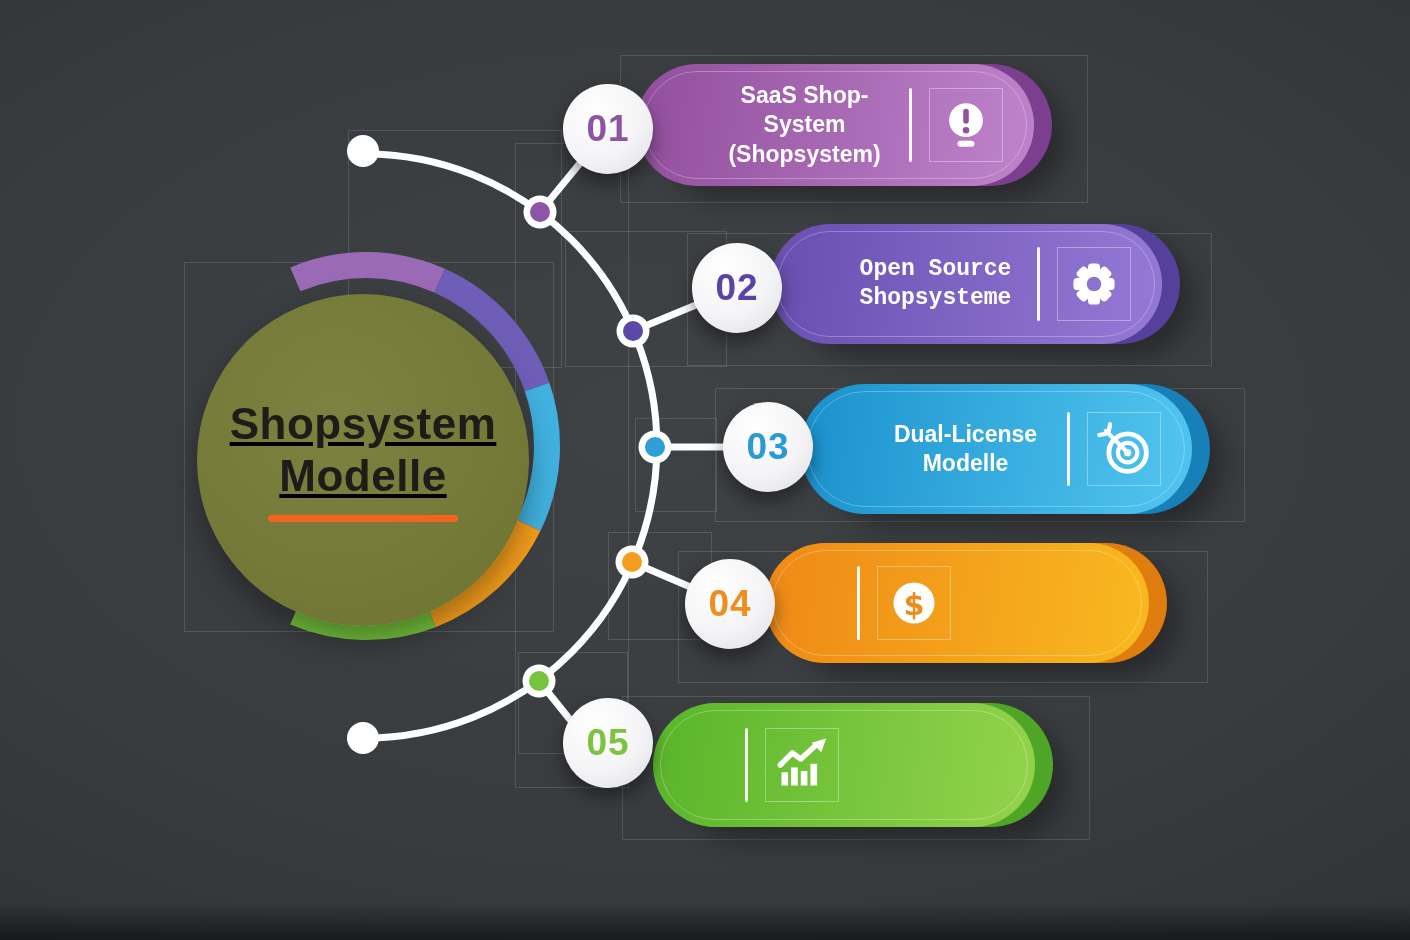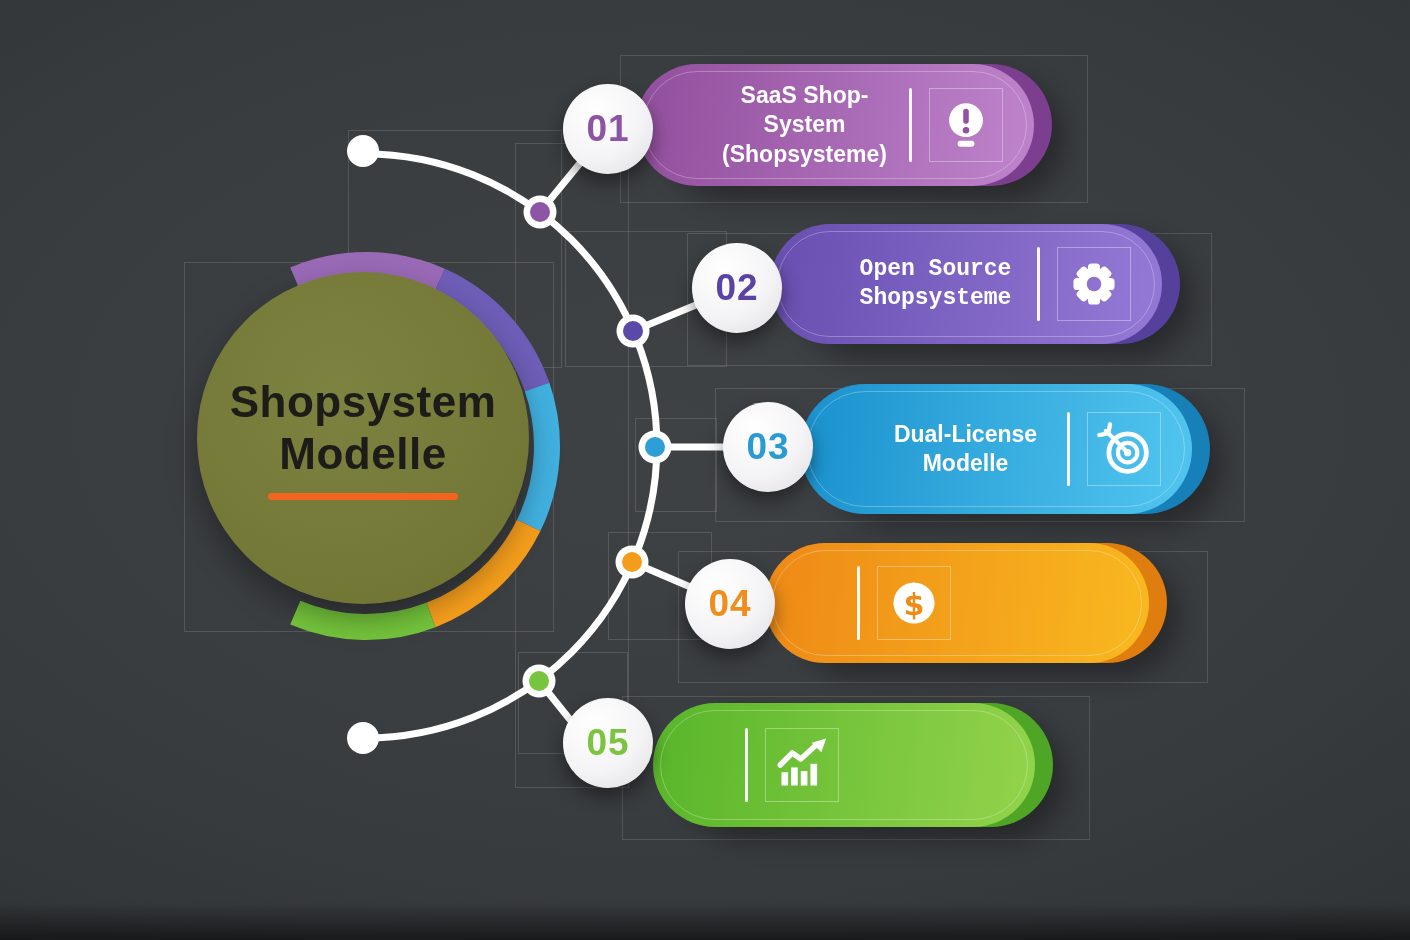--- a/index.html
+++ b/index.html
@@ -9,24 +9,25 @@
     background:
       linear-gradient(to bottom, rgba(0,0,0,0) 96%, rgba(0,0,0,.55) 100%),
       radial-gradient(ellipse 115% 100% at 47% 45%, #3f4245 0%, #393c3f 45%, #303335 75%, #232527 100%);
   }
   
   .frect{position:absolute;border:1px solid rgba(255,255,255,0.13);}
   
   .layer{position:absolute;left:0;top:0;width:1410px;height:940px;pointer-events:none;}
   
   #center-circle{
-    position:absolute;left:197px;top:272px;width:332px;height:332px;border-radius:50%;
+    position:absolute;left:197px;top:294px;width:332px;height:332px;border-radius:50%;
     display:flex;flex-direction:column;align-items:center;justify-content:center;
     box-shadow:0 14px 30px rgba(0,0,0,.35);
     background:radial-gradient(circle at 42% 36%, #7d8240 0%, #757a38 55%, #6d7230 100%);
+    text-decoration:underline;
   }
   .center-title{font-size:44px;font-weight:bold;line-height:1.18;letter-spacing:.5px;text-align:center;}
   #center-underline{width:190px;height:7px;border-radius:4px;margin-top:14px;}
   
   .pill{position:absolute;}
   .pill .back{position:absolute;inset:0;border-radius:999px;transform:translateX(18px);
     background:var(--d);box-shadow:12px 14px 24px rgba(0,0,0,.32);}
   .pill .main{position:absolute;inset:0;border-radius:999px;display:flex;align-items:center;
     padding:0 22px 0 78px;box-sizing:border-box;
     background:linear-gradient(97deg, var(--a) 6%, var(--b) 94%);}
@@ -113,21 +114,21 @@
       <circle cx="539" cy="681" r="16.5" fill="#ffffff"></circle>
         <circle cx="539" cy="681" r="10" fill="#77c43e"></circle>
     </g>
   </svg>
 
   <div class="pill p1" style="--a: #94519f; --b: #bc81c9; --d: #7c3f8f; --n: #8b54a4;">
     <div class="back"></div>
     <div class="main">
       <div class="pill-label">
         <div>SaaS Shop-System</div>
-        <div>(Shopsysteme)</div>
+        <div>(Shopsystem)</div>
       </div>
       <div class="pill-divider"></div>
       <div class="icon-wrap">
         <svg class="icon" viewBox="0 0 48 48">
           <circle cx="24" cy="20" r="14" fill="#fff"></circle>
           <rect x="17" y="37" width="14" height="5" rx="2.5" fill="#fff"></rect>
           <rect x="21.7" y="10.5" width="4.6" height="12.5" rx="2.3" fill="var(--a)"></rect>
           <circle cx="24" cy="28.3" r="2.7" fill="var(--a)"></circle>
         </svg>
       </div>

